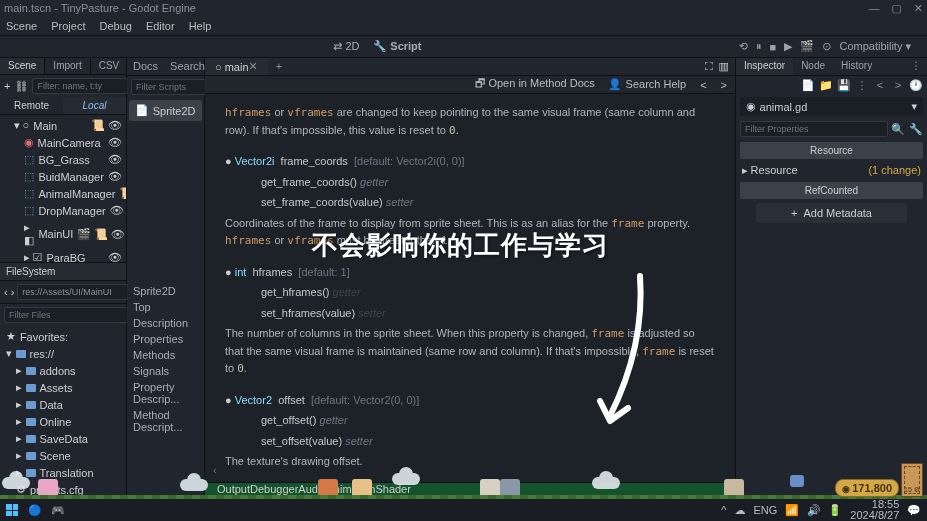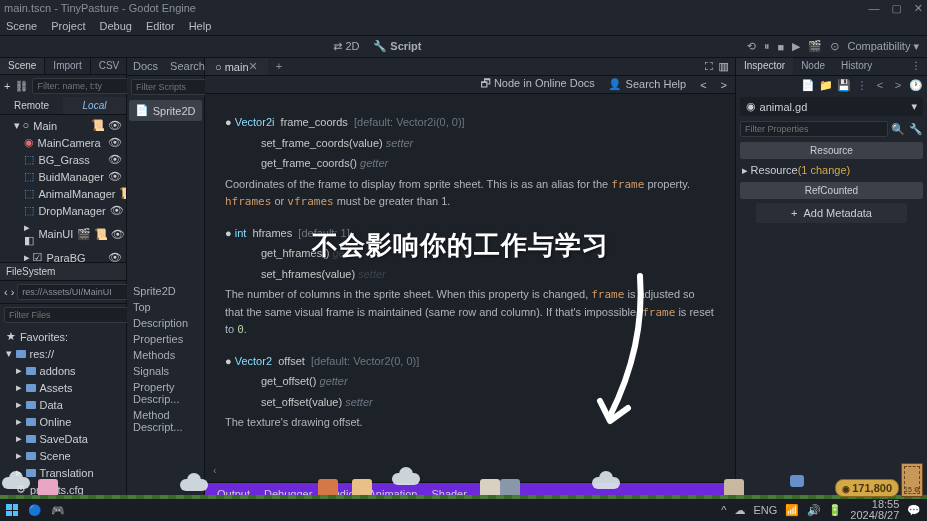--- a/index.html
+++ b/index.html
@@ -1,21 +1,21 @@
 <!DOCTYPE html>
 <html><head>
 <meta charset="utf-8">
 <style>
 * { margin: 0; padding: 0; box-sizing: border-box; font-family: -apple-system, "Segoe UI", sans-serif; font-size: 11px; }
 body { background: #1d2229; color: #cdced2; width: 927px; height: 521px; overflow: hidden; position: relative; }
 .titlebar { height: 16px; background: #21262e; display: flex; align-items: center; padding: 0 4px; font-size: 9px; color: #8a8f98; }
 .titlebar-controls { margin-left: auto; display: flex; gap: 12px; }
 .menubar { height: 20px; background: #21262e; display: flex; align-items: center; padding: 0 6px; gap: 14px; font-size: 10px; border-bottom: 1px solid #0e1116; }
 .menubar span { color: #b8bcc2; }
-.toolbar { height: 22px; background: #21262e; display: flex; align-items: center; justify-content: space-between; padding: 0 8px; border-bottom: 1px solid #0e1116; text-align: center; }
+.toolbar { height: 22px; background: #21262e; display: flex; align-items: center; justify-content: space-between; padding: 0 16px; border-bottom: 1px solid #0e1116; text-align: center; }
 .toolbar-center { display: flex; gap: 14px; }
 .toolbar-center span { font-size: 11px; color: #a8adb5; }
 .toolbar-center .active { color: #5e9ce6; font-weight: bold; }
 .toolbar-right { display: flex; gap: 8px; align-items: center; font-size: 10px; color: #9ca3af; }
 .main { display: flex; height: 442px; }
 .left { width: 127px; display: flex; flex-direction: column; background: #21262e; border-right: 1px solid #0e1116; }
 .tabs-row { display: flex; height: 18px; border-bottom: 1px solid #0e1116; }
 .tab { padding: 2px 8px; font-size: 10px; color: #9ca3af; border-right: 1px solid #0e1116; }
 .tab.active { background: #262b33; color: #cdced2; }
 .panel-tools { display: flex; padding: 3px 4px; gap: 4px; align-items: center; }
@@ -51,30 +51,30 @@
 .prop-row { margin-top: 14px; }
 .bullet { color: #cdced2; }
 .type-kw { color: #8cdcfe; }
 .ident { color: #c5c8c6; }
 .default { color: #6e7681; }
 .code-id { color: #d19a66; font-family: monospace; }
 .num { color: #b5cea8; font-family: monospace; }
 .setter { color: #6e7681; font-style: italic; }
 .indent { padding-left: 36px; }
 .desc { margin: 8px 0 4px 0; }
-.bottom-tabs { height: 18px; display: flex; gap: 14px; padding: 0 12px; align-items: flex-end; font-size: 10px; background: #6d28d9; border-top: 1px solid #0e1116; }
+.bottom-tabs { height: 18px; display: flex; padding: 0 12px; align-items: flex-start; font-size: 10px; background: #14532d; border-top: 1px solid #0e1116; }
 .right { width: 192px; background: #21262e; border-left: 1px solid #0e1116; }
 .right-tabs { display: flex; height: 18px; border-bottom: 1px solid #0e1116; }
 .right-tabs span { padding: 2px 8px; font-size: 10px; color: #9ca3af; }
 .right-tabs .active { background: #262b33; color: #cdced2; }
 .insp-tools { display: flex; padding: 3px 4px; gap: 4px; justify-content: flex-end; }
 .insp-tools span { color: #8a8f98; width: 14px; text-align: center; }
 .obj-row { padding: 3px 6px; background: #1a1e25; margin: 2px 4px; border-radius: 2px; font-size: 10px; display: flex; align-items: center; gap: 4px; }
 .section-head { background: #3b4049; padding: 3px 0; text-align: center; font-size: 10px; margin: 2px 4px; border-radius: 2px; }
-.section-sub { padding: 3px 6px; font-size: 10px; display: flex; }
+.section-sub { padding: 3px 6px; font-size: 10px; display: flex; justify-content: space-between; }
 .meta-btn { background: #2a2f37; margin: 4px 20px; padding: 4px; text-align: center; font-size: 10px; border-radius: 3px; display: flex; align-items: center; justify-content: center; gap: 6px; }
 .overlay-text { position: absolute; top: 228px; left: 312px; font-size: 26px; font-weight: bold; color: #fff; text-shadow: 1px 1px 3px rgba(0,0,0,0.6); z-index: 100; font-family: "Microsoft YaHei", sans-serif; letter-spacing: 1px; }
 .arrow-overlay { position: absolute; top: 266px; left: 590px; z-index: 99; }
 .taskbar { position: absolute; bottom: 0; left: 0; right: 0; height: 22px; background: #1a1d23; display: flex; align-items: center; padding: 0 6px; }
 .taskbar-right { margin-left: auto; display: flex; gap: 8px; align-items: center; font-size: 9px; color: #b8bcc2; }
 .sprites-row { position: absolute; bottom: 22px; left: 0; right: 0; height: 30px; z-index: 50; pointer-events: none; }
 .sprite { position: absolute; bottom: 0; width: 20px; height: 20px; border-radius: 3px; }
 .cloud { position: absolute; width: 28px; height: 12px; background: #dfe8ec; border-radius: 6px; opacity: 0.9; }
 .cloud::before { content: ''; position: absolute; width: 14px; height: 14px; background: #dfe8ec; border-radius: 50%; top: -6px; left: 7px; }
 .game-ui { position: absolute; bottom: 24px; right: 4px; display: flex; align-items: flex-end; gap: 2px; z-index: 60; }
@@ -295,31 +295,32 @@
           <span>○ <span>main</span></span>
           <span class="close">✕</span>
         </div>
       <span style="padding:2px 8px;color:#8a8f98">+</span>
       <div style="margin-left:auto;display:flex;gap:6px;padding:2px 6px">
         <span>⛶</span>
         <span>▥</span>
       </div>
     </div>
     <div class="center-toolbar">
-      <span>🗗 <span>Node in Online Docs</span></span>
+      <span>🗗 <span>Open in Method Docs</span></span>
       <span>👤 <span>Search Help</span></span>
       <span>&lt;</span>
       <span>&gt;</span>
     </div>
     <div class="doc-area">
+      <p><span class="code-id">hframes</span> or <span class="code-id">vframes</span><span> are changed to keep pointing to the same visual frame (same column and row). If that's impossible, this value is reset to </span><span class="num">0</span><span>.</span></p>
 
       <div class="prop-row">
         <p><span class="bullet">●</span> <span class="type-kw">Vector2i</span>&nbsp;&nbsp;<span class="ident">frame_coords</span>&nbsp;&nbsp;<span class="default">[default: Vector2i(0, 0)]</span></p>
+        <p class="indent"><span class="ident">get_frame_coords()</span> <span class="setter">getter</span></p>
         <p class="indent"><span class="ident">set_frame_coords(value)</span> <span class="setter">setter</span></p>
-        <p class="indent"><span class="ident">get_frame_coords()</span> <span class="setter">getter</span></p>
       </div>
       <p class="desc"><span>Coordinates of the frame to display from sprite sheet. This is as an alias for the </span><span class="code-id">frame</span><span> property. </span><span class="code-id">hframes</span><span> or </span><span class="code-id">vframes</span><span> must be greater than 1.</span></p>
 
       <div class="prop-row">
         <p><span class="bullet">●</span> <span class="type-kw">int</span>&nbsp;&nbsp;<span class="ident">hframes</span>&nbsp;&nbsp;<span class="default">[default: 1]</span></p>
         <p class="indent"><span class="ident">get_hframes()</span> <span class="setter" style="opacity:0.4">getter</span></p>
         <p class="indent"><span class="ident">set_hframes(value)</span> <span class="setter" style="opacity:0.4">setter</span></p>
       </div>
       <p class="desc"><span>The number of columns in the sprite sheet. When this property is changed, </span><span class="code-id">frame</span><span> is adjusted so that the same visual frame is maintained (same row and column). If that's impossible, </span><span class="code-id">frame</span><span> is reset to </span><span class="num">0</span><span>.</span></p>
 

